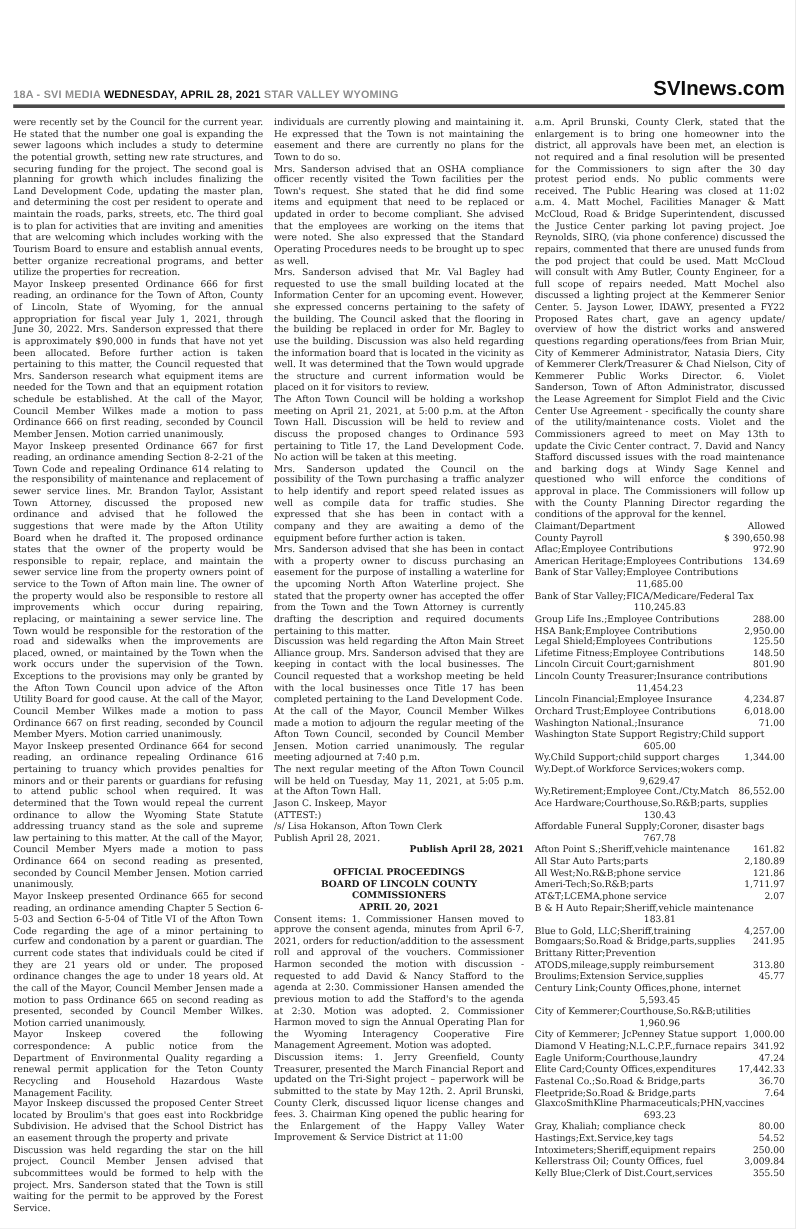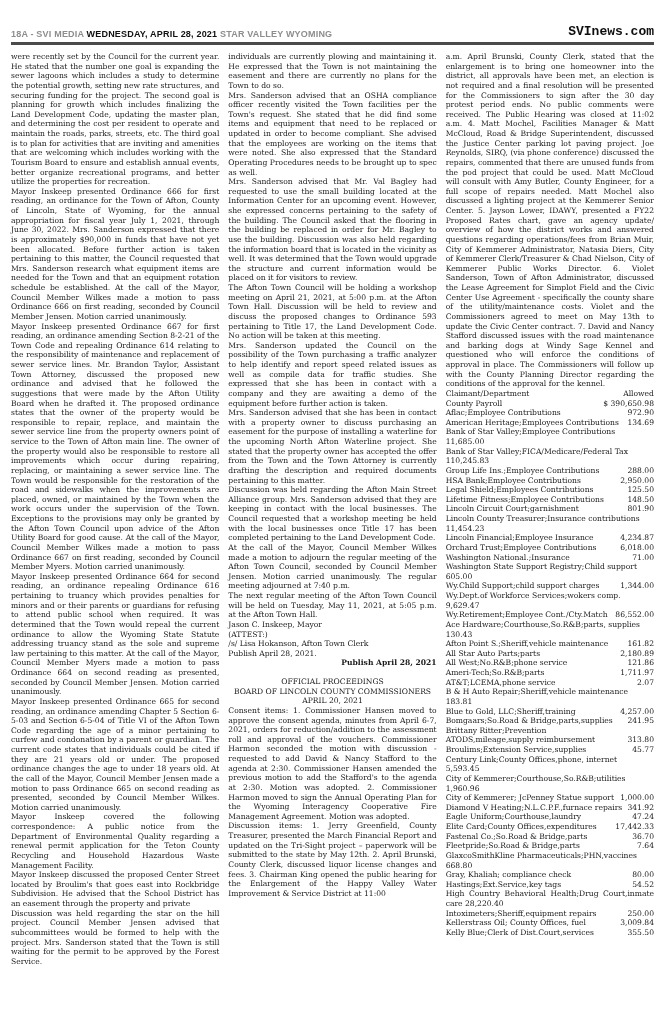--- a/index.html
+++ b/index.html
@@ -1,38 +1,38 @@
 <!DOCTYPE html>
 <html><head>
 <meta charset="utf-8">
 <style>
   html,body{margin:0;padding:0;background:#d9d9d9;}
   .page{width:663px;height:1024px;margin:0 auto;background:#ffffff;box-sizing:border-box;
         padding:24px 9px 6px 11px;overflow:hidden;position:relative;
         font-family:"DejaVu Serif",serif;color:#1b1b1b;}
   
   .masthead{display:flex;justify-content:space-between;align-items:flex-end;
-            border-bottom:3px solid #4a4a4a;padding-bottom:3px;}
+            border-bottom:3px solid #4a4a4a;padding-bottom:3px;margin-top:40px;}
   .mh-left{font-family:"Liberation Sans",sans-serif;font-size:9px;font-weight:bold;
            color:#8d8d8d;letter-spacing:.2px;white-space:nowrap;}
   .mh-left .date{color:#101010;}
-  .mh-site{font-family:Liberation Mono, monospace;font-size:13px;font-weight:bold;color:#0e0e0e;}
+  .mh-site{font-family:Liberation Sans, sans-serif;font-size:17px;font-weight:bold;color:#0e0e0e;}
   
   .cols{display:flex;gap:9px;margin-top:7px;}
   .col{flex:1 1 0;min-width:0;font-size:7.6px;line-height:9.62px;}
   .col > div{margin:0;}
   .b-p{text-align:justify;}
-  .b-h{text-align:center;font-weight:normal;}
+  .b-h{text-align:center;font-weight:bold;}
   .b-rb{text-align:right;font-weight:bold;}
   .b-sp{height:9px;}
   .b-row,.b-roww,.b-rowh{display:flex;justify-content:space-between;align-items:flex-end;}
   .b-row .label,.b-roww .label,.b-rowh .label{flex:1 1 auto;text-align:left;}
   .b-row .amount,.b-roww .amount,.b-rowh .amount{flex:0 0 auto;white-space:nowrap;padding-left:3px;}
   .b-row2 .label{display:block;text-align:left;}
-  .b-row2 .amount{display:block;text-align:left;}
+  .b-row2 .amount{display:block;text-align:center;}
   .b-row2{margin-bottom:2px;}
 </style>
 </head>
 <body>
 
 <div class="page">
 
   <div class="masthead">
     <div class="mh-left">
       <span>18A - SVI MEDIA</span>
@@ -289,20 +289,25 @@
         <div class="b-row">
 
           <span class="label">Wy.Retirement;Employee Cont./Cty.Match</span>
           <span class="amount">86,552.00</span>
         </div>
         <div class="b-row2">
 
           <span class="label">Ace Hardware;Courthouse,So.R&amp;B;parts, supplies</span>
           <span class="amount">130.43</span>
         </div>
+        <div class="b-row2">
+
+          <span class="label">Affordable Funeral Supply;Coroner, disaster bags</span>
+          <span class="amount">767.78</span>
+        </div>
         <div class="b-row">
 
           <span class="label">Afton Point S.;Sheriff,vehicle maintenance</span>
           <span class="amount">161.82</span>
         </div>
         <div class="b-row">
 
           <span class="label">All Star Auto Parts;parts</span>
           <span class="amount">2,180.89</span>
         </div>
@@ -382,37 +387,32 @@
           <span class="amount">36.70</span>
         </div>
         <div class="b-row">
 
           <span class="label">Fleetpride;So.Road &amp; Bridge,parts</span>
           <span class="amount">7.64</span>
         </div>
         <div class="b-row2">
 
           <span class="label">GlaxcoSmithKline Pharmaceuticals;PHN,vaccines</span>
-          <span class="amount">668.80</span>
+          <span class="amount">693.23</span>
         </div>
         <div class="b-row">
 
           <span class="label">Gray, Khaliah; compliance check</span>
           <span class="amount">80.00</span>
         </div>
         <div class="b-row">
 
           <span class="label">Hastings;Ext.Service,key tags</span>
           <span class="amount">54.52</span>
         </div>
-        <div class="b-p">
-          <span class="txt">High Country Behavioral Health;Drug Court,inmate care 28,220.40</span>
-          
-          
-        </div>
         <div class="b-row">
 
           <span class="label">Intoximeters;Sheriff,equipment repairs</span>
           <span class="amount">250.00</span>
         </div>
         <div class="b-row">
 
           <span class="label">Kellerstrass Oil; County Offices, fuel</span>
           <span class="amount">3,009.84</span>
         </div>

